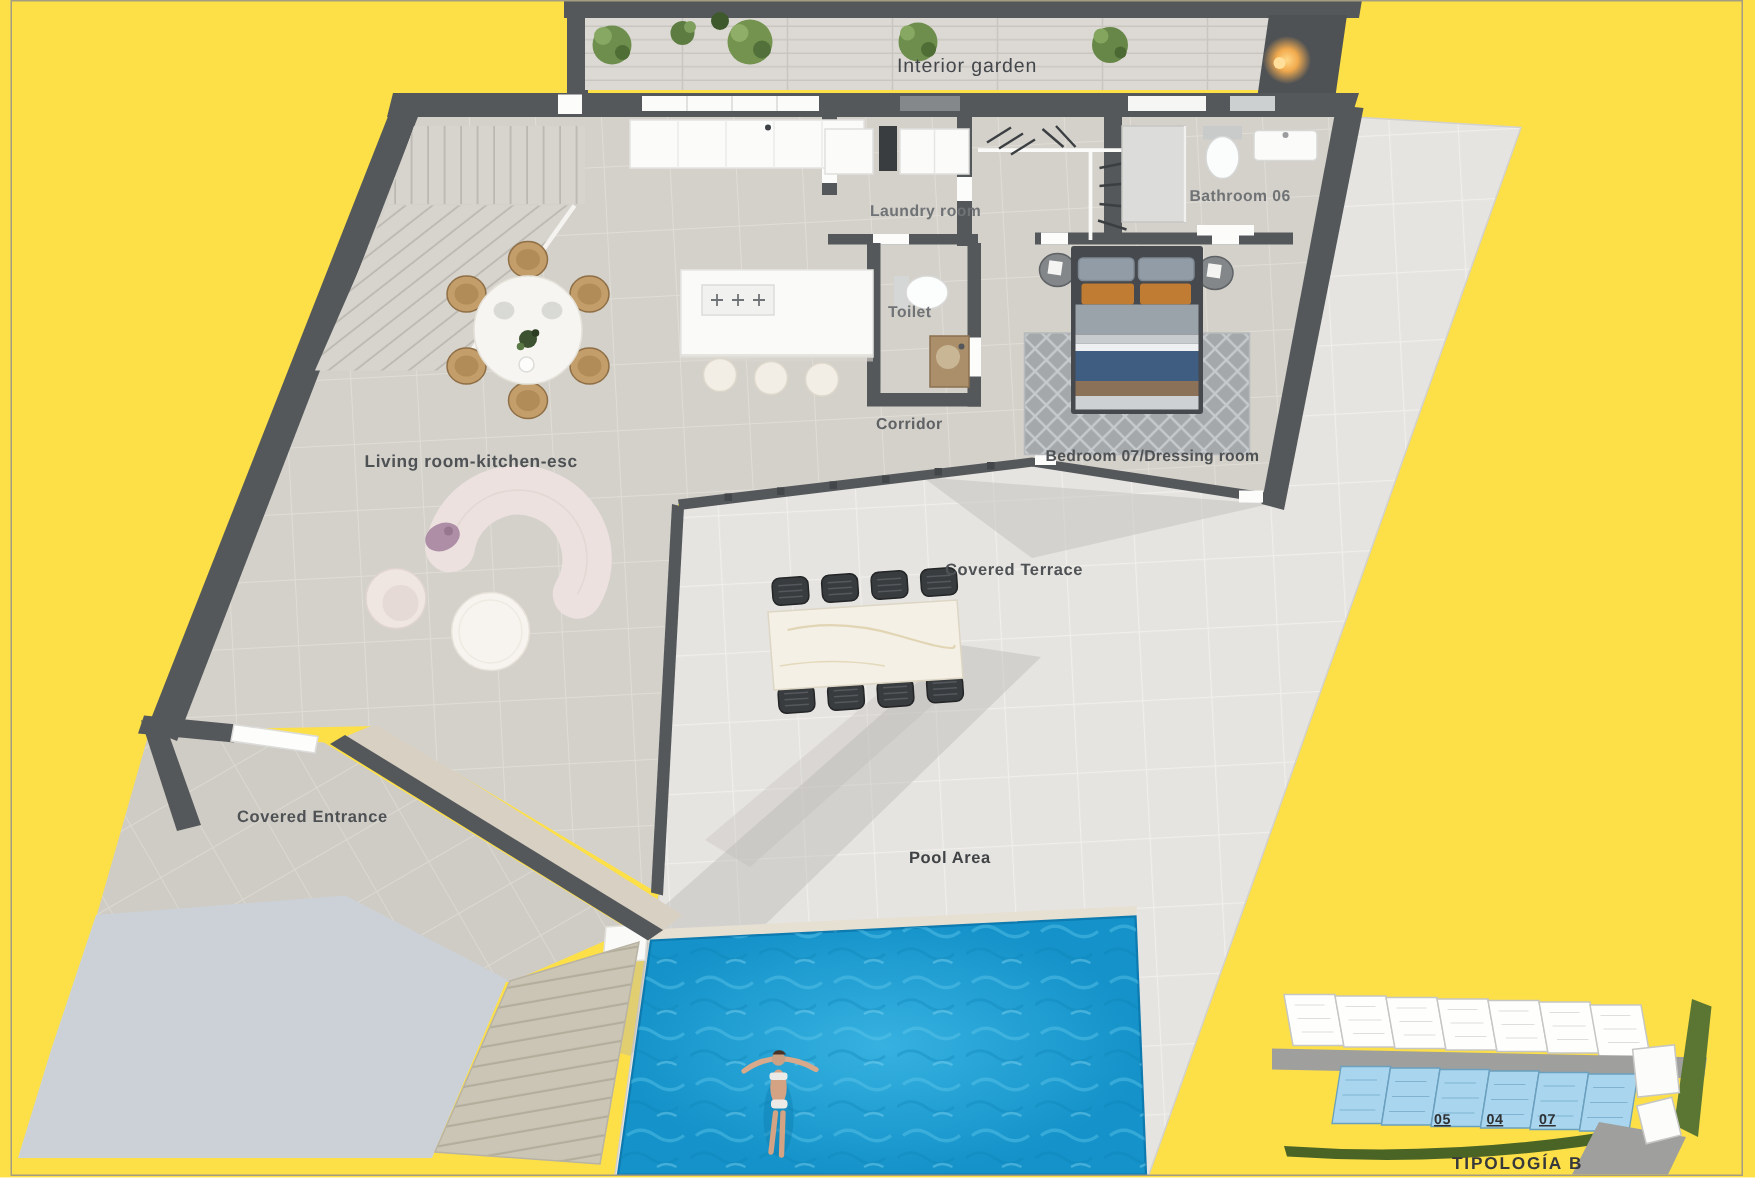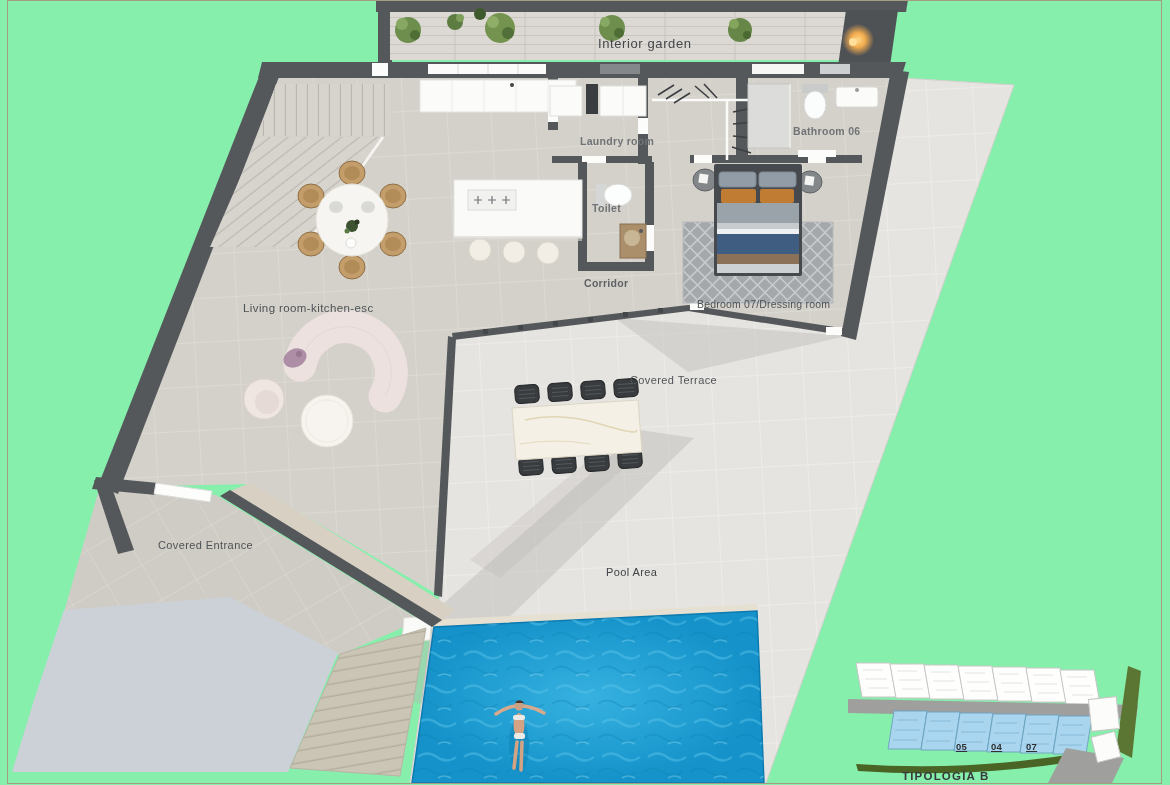--- a/index.html
+++ b/index.html
@@ -1,23 +1,23 @@
 <!DOCTYPE html>
 <html><head>
 <meta charset="utf-8">
 <style>
   html,body{margin:0;padding:0;background:#fff;}
-  .page{position:relative;width:1170px;height:785px;background:#86efac;overflow:hidden;
+  .page{position:relative;width:1170px;height:785px;background:#fde047;overflow:hidden;
         font-family:"Liberation Sans",sans-serif;}
   .frame{position:absolute;left:7px;top:0;right:8px;bottom:1px;border:1px solid #a59d82;pointer-events:none;}
   svg{position:absolute;left:0;top:0;}
   .lbl{position:absolute;white-space:nowrap;font-family:"Liberation Sans",sans-serif;
        color:#55585b;letter-spacing:.3px;}
   .lbl.room{font-size:10.5px;font-weight:600;color:#707376;}
-  .lbl.zone{font-size:11px;font-weight:400;color:#4f5255;letter-spacing:.4px;}
+  .lbl.zone{font-size:11px;font-weight:700;color:#4f5255;letter-spacing:.4px;}
   .lbl.garden{font-size:13px;font-weight:500;color:#43464a;letter-spacing:.6px;}
   .lbl.tip{font-size:11.5px;font-weight:700;color:#36383b;letter-spacing:1.2px;}
   .lbl.unit{font-size:9.5px;font-weight:700;color:#2e3033;text-decoration:underline;}
 </style>
 </head>
 <body>
 
 <div class="page">
 
 <svg width="1170" height="785" viewBox="0 0 1170 785">
@@ -352,19 +352,19 @@
 <div class="lbl garden" style="left:598px;top:36px">Interior garden</div>
 <div class="lbl room" style="left:580px;top:135px">Laundry room</div>
 <div class="lbl room" style="left:793px;top:125px">Bathroom 06</div>
 <div class="lbl room" style="left:592px;top:202px">Toilet</div>
 <div class="lbl room" style="left:584px;top:277px;font-weight:700;color:#5f6265">Corridor</div>
 <div class="lbl zone" style="left:697px;top:298px;font-size:10.5px;letter-spacing:.2px">Bedroom 07/Dressing room</div>
 <div class="lbl zone" style="left:243px;top:302px;font-size:11.5px">Living room-kitchen-esc</div>
 <div class="lbl zone" style="left:630px;top:374px">Covered Terrace</div>
 <div class="lbl zone" style="left:606px;top:566px;color:#404346">Pool Area</div>
 <div class="lbl zone" style="left:158px;top:539px">Covered Entrance</div>
-<div class="lbl tip" style="left:902px;top:770px">TIPOLOGÍA B</div>
+<div class="lbl tip" style="left:968px;top:770px">TIPOLOGÍA B</div>
 <div class="lbl unit" style="left:956px;top:741px">05</div>
 <div class="lbl unit" style="left:991px;top:741px">04</div>
 <div class="lbl unit" style="left:1026px;top:741px">07</div>
 
 <div class="frame"></div>
 </div>
 
 </body></html>

